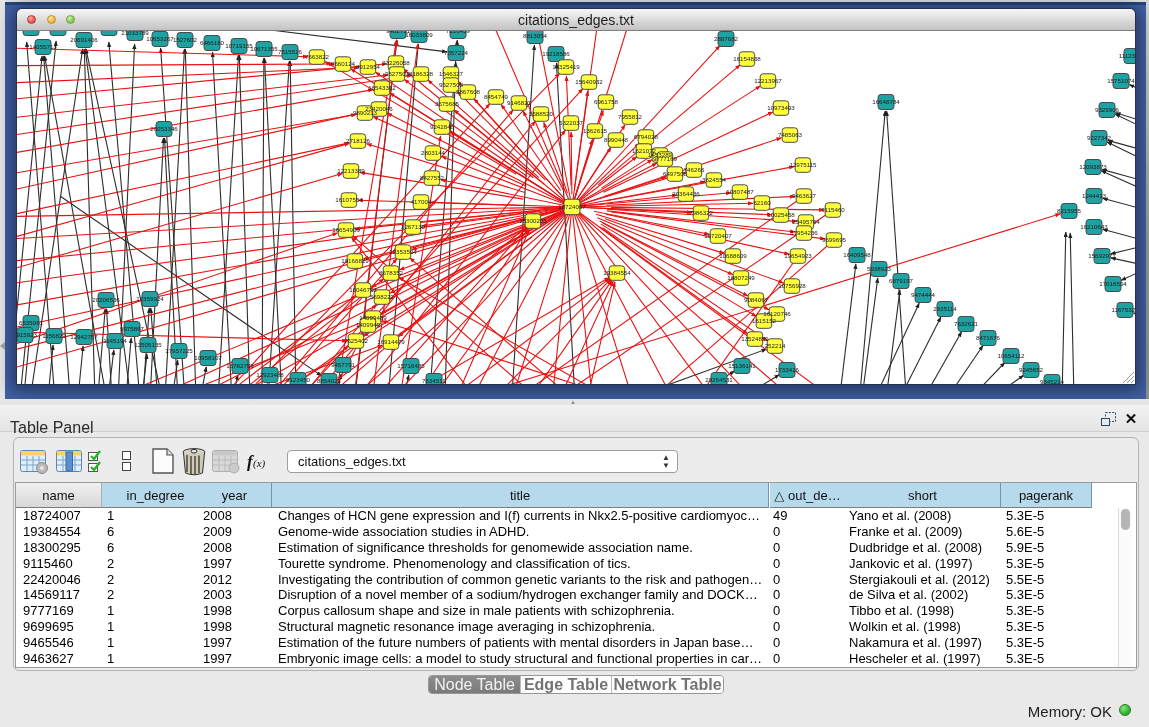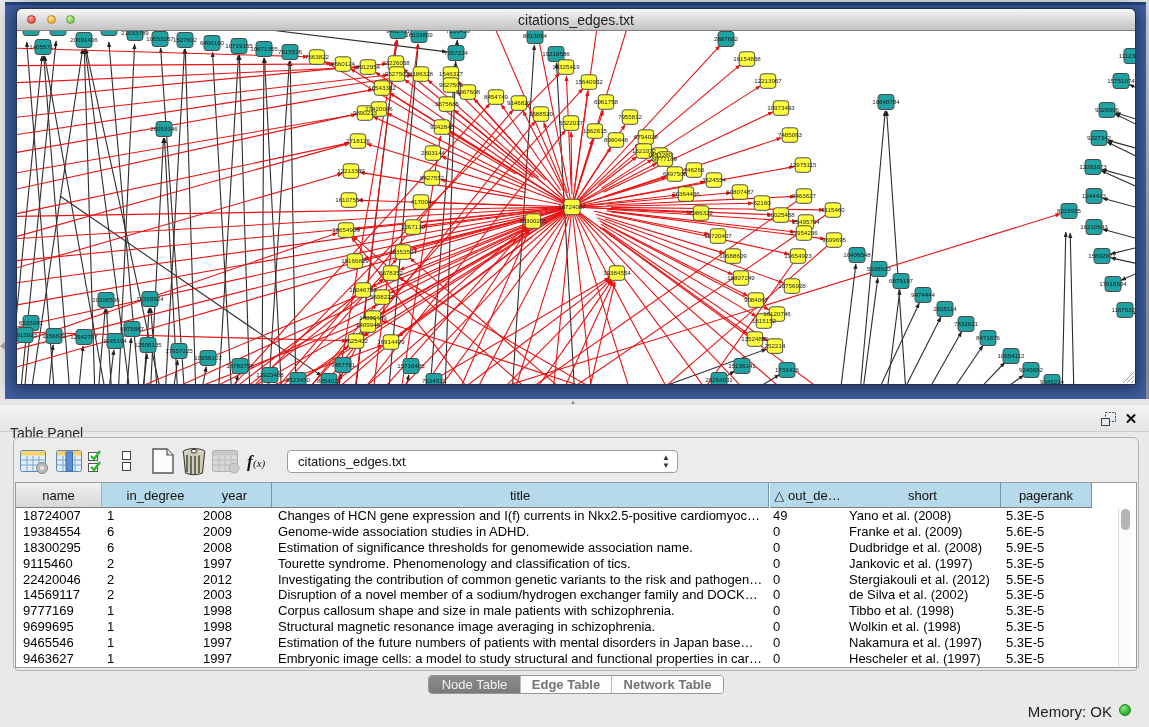--- a/index.html
+++ b/index.html
@@ -22,21 +22,21 @@
 #tlr{left:10px;background:radial-gradient(circle at 35% 30%,#ffb3ab,#ee6a5f 45%,#d23b30);border:1px solid #b43b31;}
 #tly{left:29.5px;background:radial-gradient(circle at 35% 30%,#ffe9b0,#f6bf52 45%,#e29e2f);border:1px solid #c08e2e;}
 #tlg{left:49px;background:radial-gradient(circle at 35% 30%,#d6f5b8,#94d36c 45%,#67b63e);border:1px solid #6da23e;}
 #canvas{position:absolute;left:0;top:22px;width:1118px;height:353px;background:#fff;overflow:hidden;}
 #splitter{position:absolute;left:0;top:399px;width:1149px;height:6px;background:#e6e6e6;}
 #splitter .grip{position:absolute;left:570px;top:1px;width:9px;height:4px;color:#8a8a8a;font-size:6px;line-height:4px;}
 
 #panel{position:absolute;left:0;top:405px;width:1149px;height:322px;background:#e9e9e9;}
 #pbar{position:absolute;left:0;top:0;width:1149px;height:27px;
  background:linear-gradient(#f2f2f2,#e4e4e4);border-bottom:1px solid #cfcfcf;}
-#pbar .t{position:absolute;left:10px;top:20px;font-size:14px;color:#2a2a2a;}
+#pbar .t{position:absolute;left:10px;top:14px;font-size:16px;color:#2a2a2a;}
 #float-ic{position:absolute;left:1101px;top:7px;width:15px;height:14px;}
 #close-ic{position:absolute;left:1123px;top:6px;width:16px;height:15px;font-size:15px;font-weight:bold;color:#111;line-height:15px;text-align:center;}
 #toolbar{position:absolute;left:0;top:27px;width:1149px;height:50px;}
 #tabview{position:absolute;left:13px;top:32px;width:1126px;height:234px;background:#ececec;border:1px solid #b3b3b3;border-radius:6px;}
 #combo{position:absolute;left:287px;top:18px;width:391px;height:23px;background:#fff;
  border:1px solid #9e9e9e;border-radius:4px;font-size:13px;color:#111;
  line-height:21px;padding-left:10px;}
 #combo .arr{position:absolute;right:7px;top:3px;font-size:8px;color:#333;line-height:8px;}
 
 #tbl{position:absolute;left:15px;top:77px;width:1122px;height:186px;background:#fff;
@@ -52,21 +52,21 @@
 .c1{left:91px;width:90px;}
 .c2{left:187px;width:70px;}
 .c3{left:262px;width:492px;}
 .c4{left:757px;width:70px;}
 .c5{left:833px;width:155px;}
 .c6{left:990px;width:88px;}
 #vsb{position:absolute;left:1102px;top:25px;width:14px;height:160px;border-left:1px solid #dcdcdc;background:#fbfbfb;}
 #vsb .thumb{position:absolute;left:2px;top:1px;width:9px;height:21px;border-radius:5px;background:#b5b5b5;}
 
 #tabs{position:absolute;left:428px;top:270px;height:19px;border:1px solid #979797;
- border-radius:4px;overflow:hidden;font-size:13px;font-weight:bold;}
+ border-radius:4px;overflow:hidden;font-size:16px;font-weight:bold;}
 #tabs div{float:left;height:19px;line-height:18px;text-align:center;background:#fdfdfd;color:#737373;}
 #tabs .sel{background:linear-gradient(#8c8c8c,#787878);color:#f2f2f2;font-weight:normal;}
 #mem{position:absolute;left:952px;top:298px;width:160px;font-size:15px;color:#222;text-align:right;}
 #memdot{position:absolute;left:1119px;top:299px;width:12px;height:12px;border-radius:50%;
  background:radial-gradient(circle at 35% 30%,#8ee08e,#2db82d 60%,#1e8f1e);border:1px solid #2a7c2a;}
 </style></head>
 <body>
 <div id="top">
   <div class="edgeT"></div>
   <div class="tline"></div>

